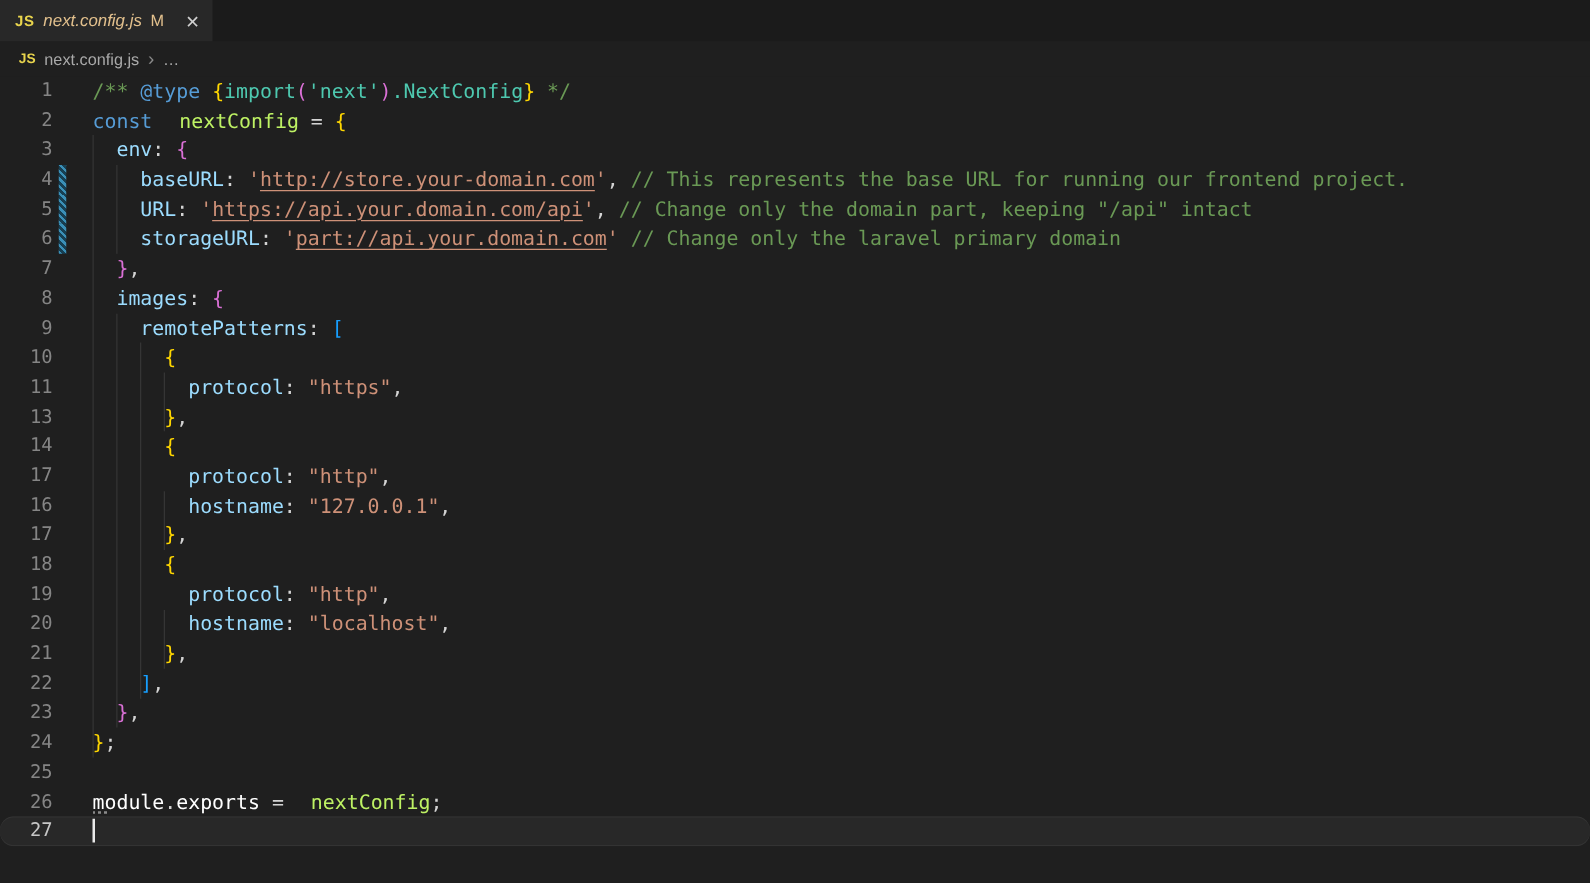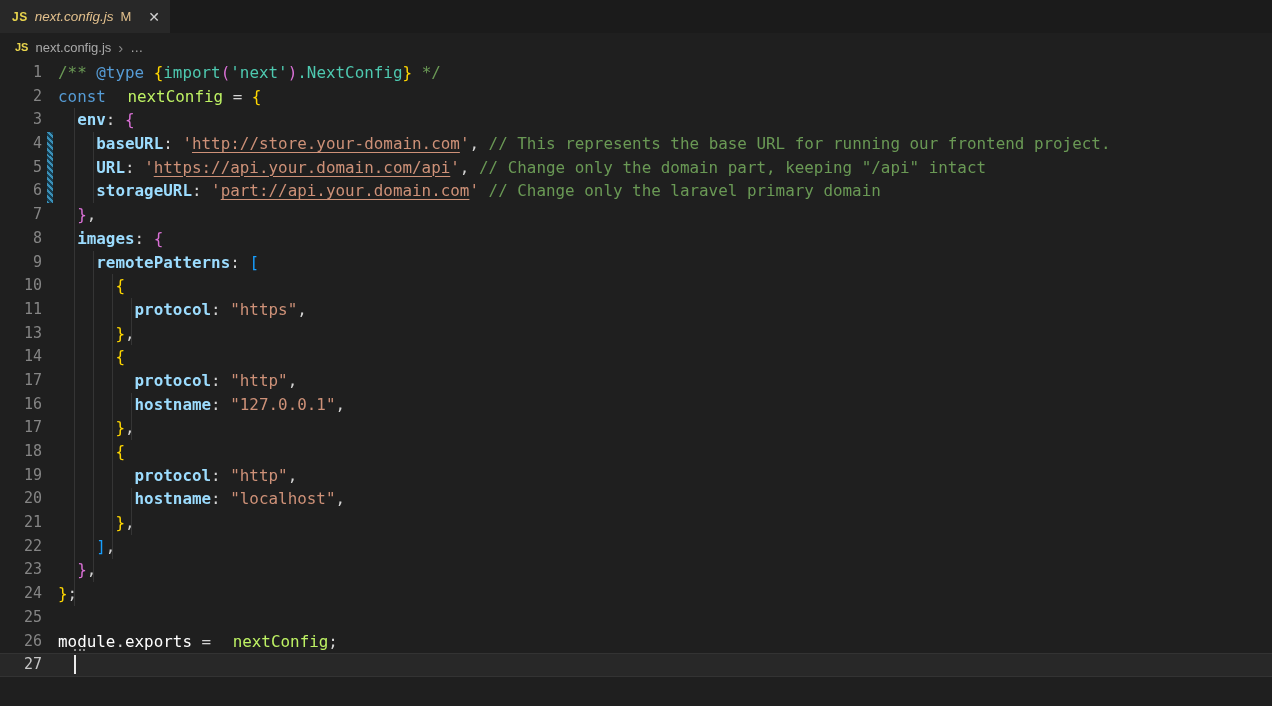--- a/index.html
+++ b/index.html
@@ -18,38 +18,38 @@
   .breadcrumbs { height:28px; background:#1f1f1f; display:flex; align-items:center; padding-left:15px; gap:7px; font-size:13px; color:#a9a9a9; }
   .bc-js-icon { color:#e8d44d; font-weight:bold; font-size:11px; }
   .bc-sep { color:#8a8a8a; font-size:15px; line-height:1; }
   .bc-ellipsis { color:#a9a9a9; letter-spacing:1px; }
 
   
   .editor { position:relative; height:645px; font-family:"DejaVu Sans Mono","Liberation Mono",monospace; font-size:15.9px; --lh:23.7px; }
   .guide { position:absolute; width:1px; background:#353535; z-index:0; }
   .row { position:relative; height:var(--lh); line-height:var(--lh); z-index:1; }
   .row.active { background:rgba(255,255,255,0.045);
-                box-shadow: inset 0 1px 0 rgba(255,255,255,0.055), inset 0 -1px 0 rgba(255,255,255,0.055); }
+                box-shadow: inset 0 1px 0 rgba(255,255,255,0.055), inset 0 -1px 0 rgba(255,255,255,0.055); border-radius: 11px; }
   .num { position:absolute; left:0; top:0; width:42px; text-align:right; color:#858585; font-size:15px; }
   .row.active .num { color:#c6c6c6; }
   .modstripe { position:absolute; left:47px; top:0; bottom:0; width:6px;
                background:repeating-linear-gradient(45deg,#3a8fb7 0,#3a8fb7 2px,#173f52 2px,#173f52 4.2px); }
-  .codeline { position:absolute; left:58px; top:0; white-space:pre; color:#d4d4d4; }
+  .codeline { position:absolute; left:74px; top:0; white-space:pre; color:#d4d4d4; }
   .cursor { position:absolute; left:74px; top:2px; width:2px; height:19px; background:#eaeaea; }
   .hintdots { position:absolute; left:74px; bottom:2px; width:14px; height:2.5px;
               background:repeating-linear-gradient(90deg,#8a8a8a 0,#8a8a8a 2px,transparent 2px,transparent 4.6px); }
 
   
   .tk-cm { color:#6A9955; }
   .tk-tag { color:#569CD6; }
   .tk-ty { color:#4EC9B0; }
   .tk-kw { color:#569CD6;margin-top:40px; }
   .tk-md { color:#ffffff; }
   .tk-cn { color:#bef264;margin-left:12px; }
-  .tk-pr { color:#9CDCFE;font-weight:bold; }
+  .tk-pr { color:#9CDCFE; }
   .tk-pl { color:#D4D4D4; }
   .tk-st { color:#CE9178; }
   .tk-stu { color:#CE9178; text-decoration:underline; text-decoration-thickness:1px; text-underline-offset:3px;margin-top:28px; }
   .tk-b1 { color:#FFD700; }
   .tk-b2 { color:#DA70D6; }
   .tk-b3 { color:#179FFF; }
 </style>
 </head>
 <body>
 

